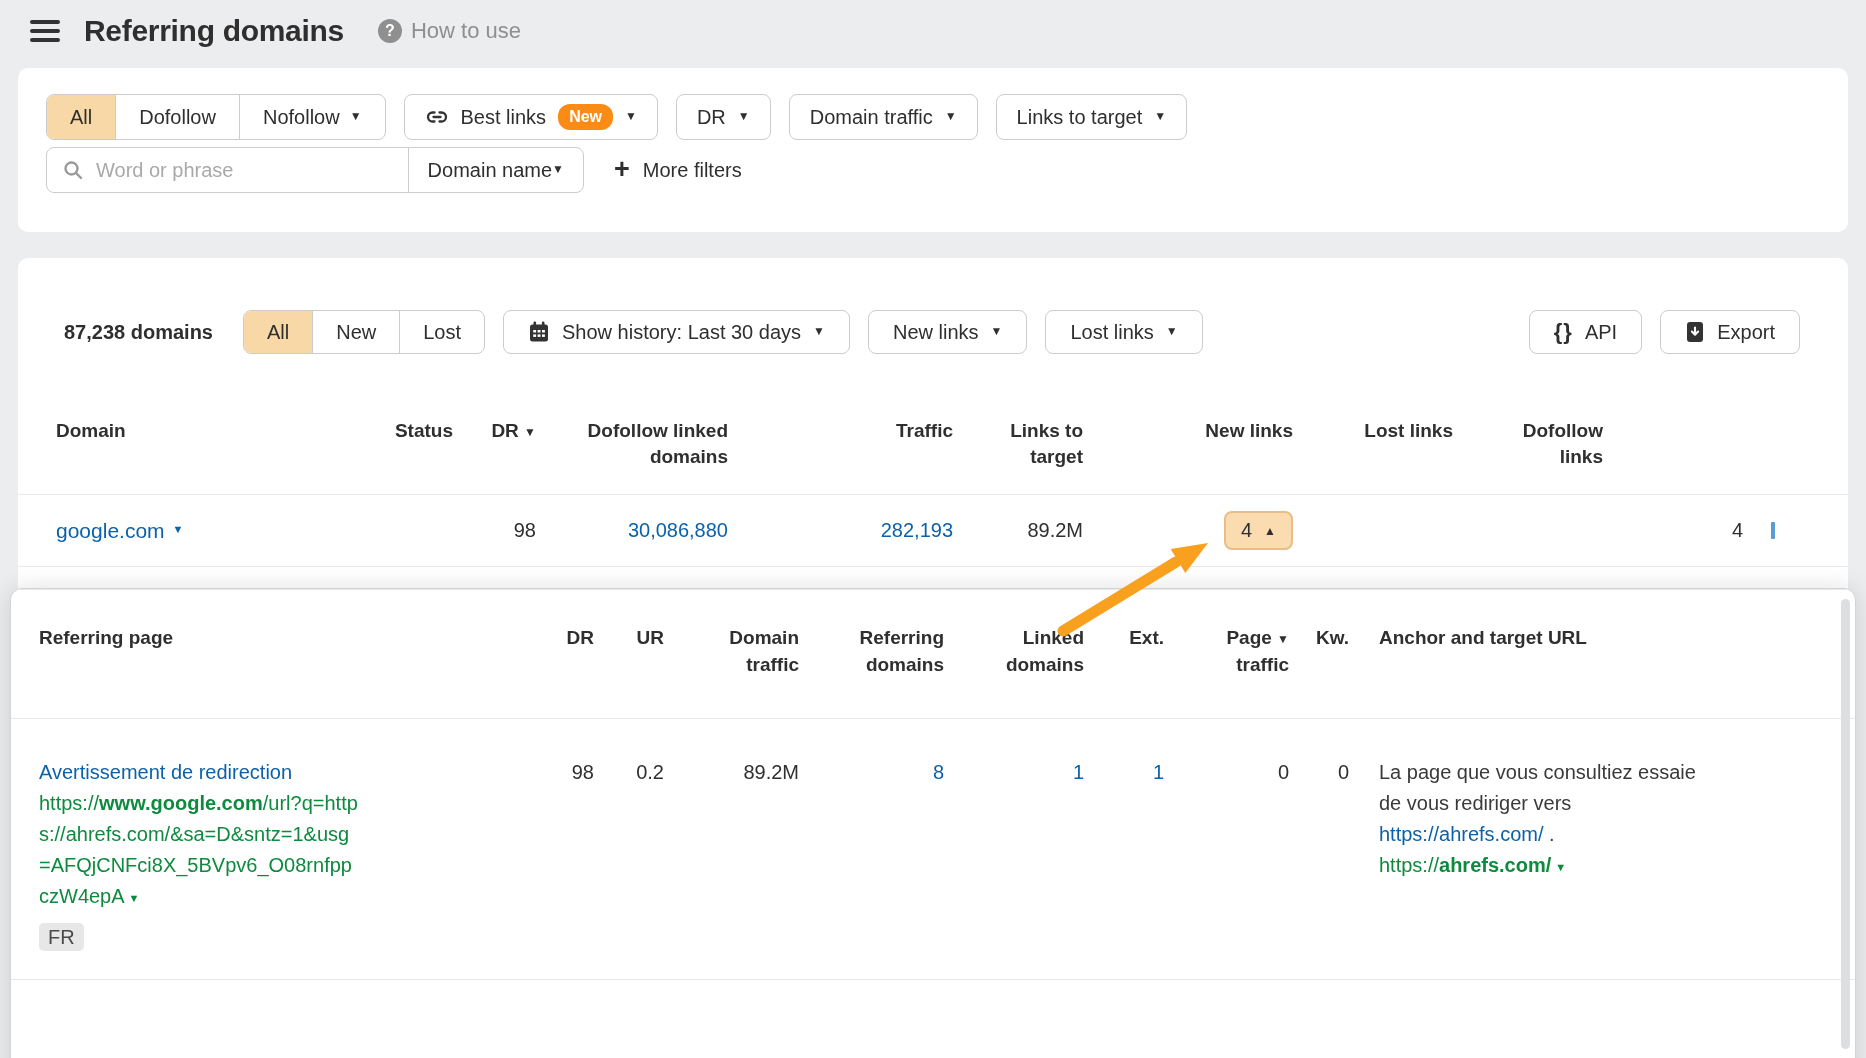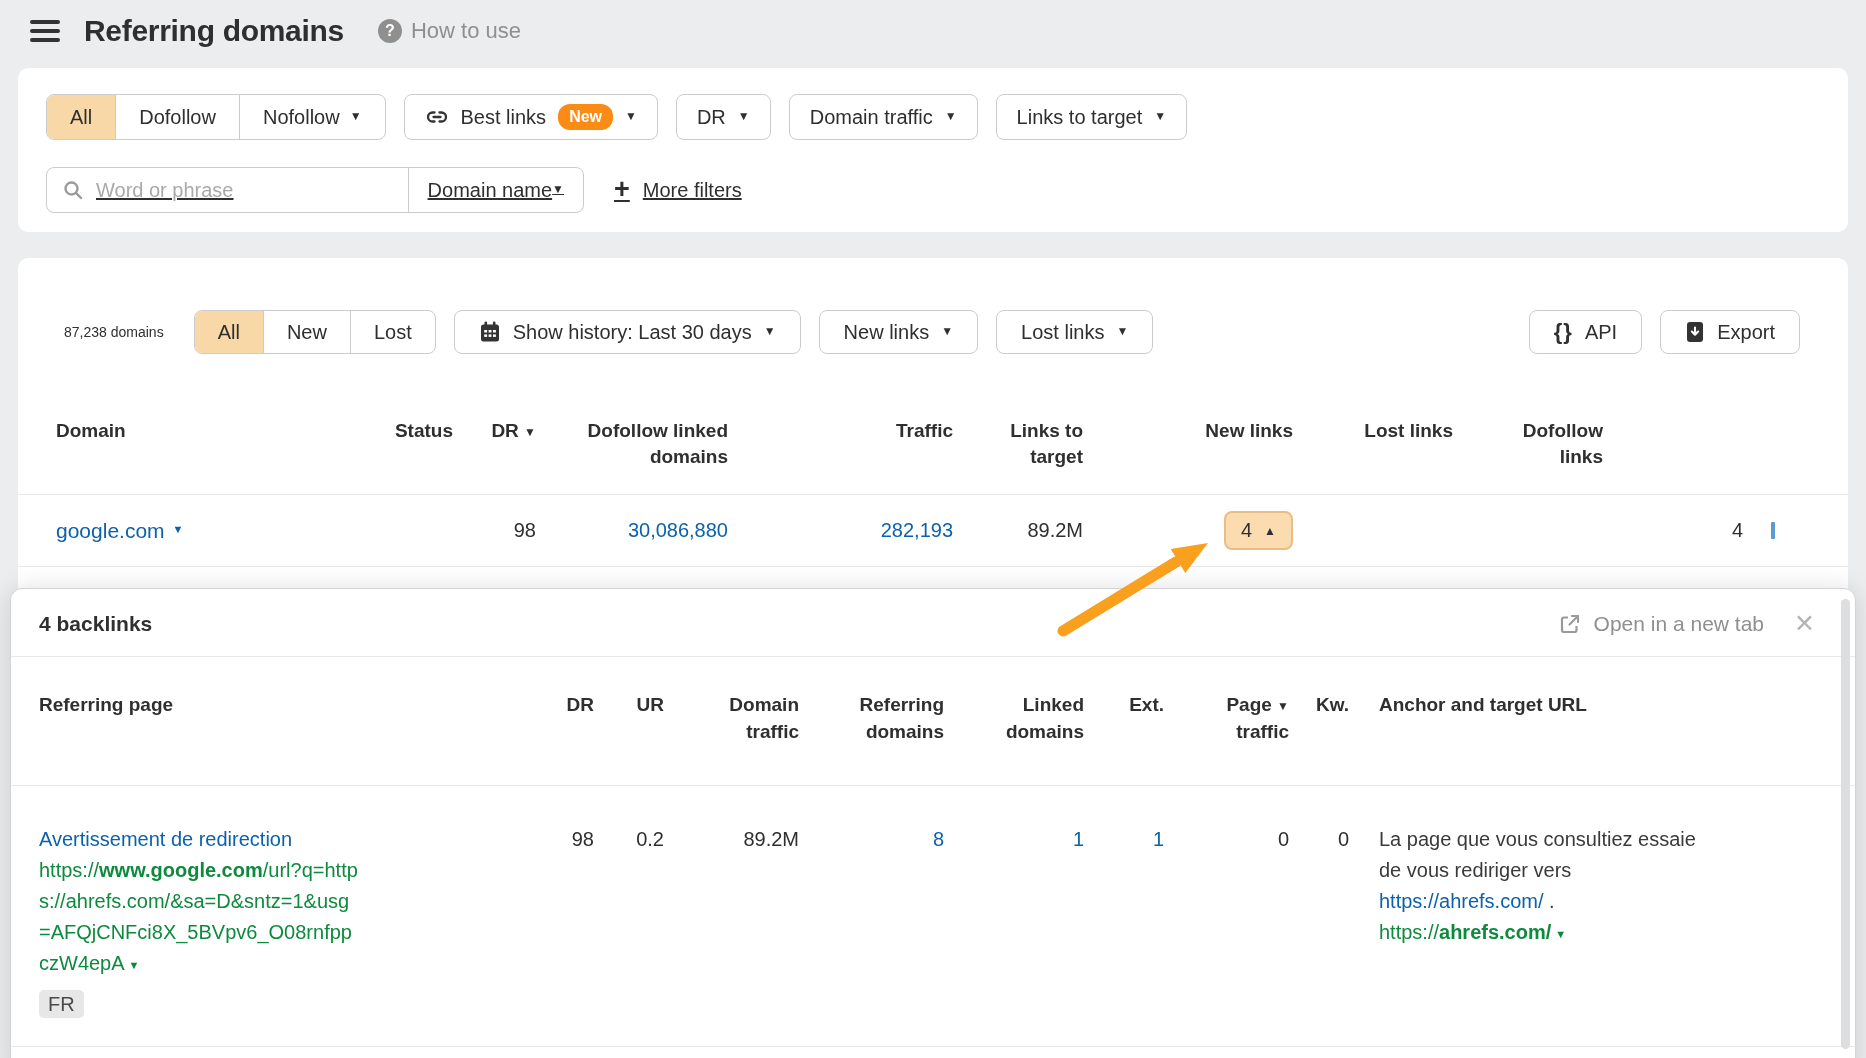--- a/index.html
+++ b/index.html
@@ -14,21 +14,21 @@
   .app-header { height:62px; display:flex; align-items:center; padding:0 30px; gap:18px; }
   .hamburger { width:30px; display:flex; flex-direction:column; gap:5px; cursor:pointer; }
   .hamburger span { height:4px; background:#333; border-radius:2px; }
   .page-title { font-size:30px; font-weight:bold; letter-spacing:-0.3px; margin-left:6px; }
   .help { display:flex; align-items:center; gap:9px; color:var(--text-gray,#8f8f8f); font-size:22px; margin-left:16px; cursor:pointer; }
   .help-circle { width:24px; height:24px; border-radius:50%; background:#8f8f8f; color:#fff; font-size:16px; font-weight:bold; display:flex; align-items:center; justify-content:center; }
   
   .card { position:absolute; background:#fff; border-radius:10px; }
   .filter-card { left:18px; right:18px; top:68px; height:164px; padding:26px 28px; }
   .filter-row { display:flex; align-items:center; gap:18px; }
-  .filter-row + .filter-row { margin-top:27px;text-decoration:underline; }
+  .filter-row + .filter-row { margin-top:7px; }
   
   .seg { display:inline-flex; height:46px; border:1px solid var(--border-gray,#ccc); border-radius:8px; overflow:hidden; background:#fff; }
   .seg-item { padding:0 23px; display:flex; align-items:center; gap:10px; font-size:20px; border-right:1px solid var(--border-gray,#ccc); cursor:pointer; white-space:nowrap; }
   .seg-item:last-child { border-right:none; }
   .seg-item.selected { background:var(--accent,#f8d8a6); }
   
   .btn { height:46px; border:1px solid var(--border-gray,#ccc); border-radius:8px; display:inline-flex; align-items:center; padding:0 20px; gap:12px; font-size:20px; background:#fff; cursor:pointer; white-space:nowrap; }
   .btn-r { height:44px; padding:0 24px; }
   .cd { display:inline-block; font-size:12px; line-height:1; transform:translateY(-1px); }
   .cu { display:inline-block; font-size:12px; line-height:1; }
@@ -37,21 +37,21 @@
   .search-group { display:flex; height:46px; width:538px; border:1px solid var(--border-gray,#ccc); border-radius:8px; overflow:hidden; background:#fff; }
   .search-box { flex:1; display:flex; align-items:center; gap:12px; padding:0 15px; }
   .search-box input { border:none; outline:none; flex:1; font-size:20px; font-family:inherit; color:#333; min-width:0; }
   .search-box input::placeholder { color:#a9a9a9; }
   .domain-name-btn { display:flex; align-items:center; padding:0 19px; border-left:1px solid var(--border-gray,#ccc); font-size:20px; cursor:pointer; }
   .more-filters { display:flex; align-items:center; gap:13px; font-size:20px; margin-left:12px; cursor:pointer; }
   .plus-glyph { font-size:27px; font-weight:bold; line-height:1; transform:translateY(-1px); }
   
   .results-card { left:18px; right:18px; top:258px; bottom:0; border-radius:10px 10px 0 0; }
   .results-bar { display:flex; align-items:center; gap:18px; padding:52px 48px 20px 46px; }
-  .count { font-size:14px; font-weight:normal; margin-right:12px; }
+  .count { font-size:20px; font-weight:bold; margin-right:12px; }
   .bar-right { margin-left:auto; display:flex; gap:18px; }
   .braces { font-weight:bold; font-size:22px; letter-spacing:1px; }
   
   .dt-grid { display:grid; grid-template-columns:310px 87px 83px 192px 225px 130px 210px 160px 150px 140px 60px; padding-left:38px; align-items:start; }
   .dt-head { padding-top:44px; padding-bottom:24px; }
   .dt-head > div { font-size:19px; font-weight:bold; text-align:right; line-height:26px; }
   .dt-head > div:first-child { text-align:left; }
   .hwrap { display:inline-block; text-align:right; }
   .dt-divider { height:1px; background:var(--divider,#e7e8ea); }
   .dt-row { padding-top:16px; padding-bottom:16px; align-items:center; }
@@ -258,36 +258,20 @@
     </div>
     <div></div>
     <div></div>
     <div>4</div>
     <div style="text-align:left;"><span class="spark"></span></div>
   </div>
   <div class="dt-divider"></div>
 </div>
 
 <div class="panel">
-  <div class="panel-header">
-    <div class="panel-title">4 backlinks</div>
-    <div class="panel-actions">
-      <div class="open-tab">
-        <span class="iconwrap">
-          <svg width="22" height="22" viewBox="0 0 22 22" fill="none" stroke="#9a9a9a" stroke-width="2.2">
-            <path d="M9 4.5H5a2 2 0 0 0-2 2V17a2 2 0 0 0 2 2h10.5a2 2 0 0 0 2-2v-4"></path>
-            <path d="M13 3h6v6" stroke-linecap="round" stroke-linejoin="round"></path>
-            <path d="M19 3l-8.5 8.5" stroke-linecap="round"></path>
-          </svg>
-        </span>
-        <span>Open in a new tab</span>
-      </div>
-      <div class="close-x">✕</div>
-    </div>
-  </div>
   <div class="panel-divider"></div>
 
   <div class="bl-grid bl-head">
     <div>Referring page</div>
     <div>DR</div>
     <div>UR</div>
     <div><span class="hwrap" style="max-width:80px;">Domain traffic</span></div>
     <div><span class="hwrap" style="max-width:95px;">Referring domains</span></div>
     <div><span class="hwrap" style="max-width:85px;">Linked domains</span></div>
     <div>Ext.</div>

